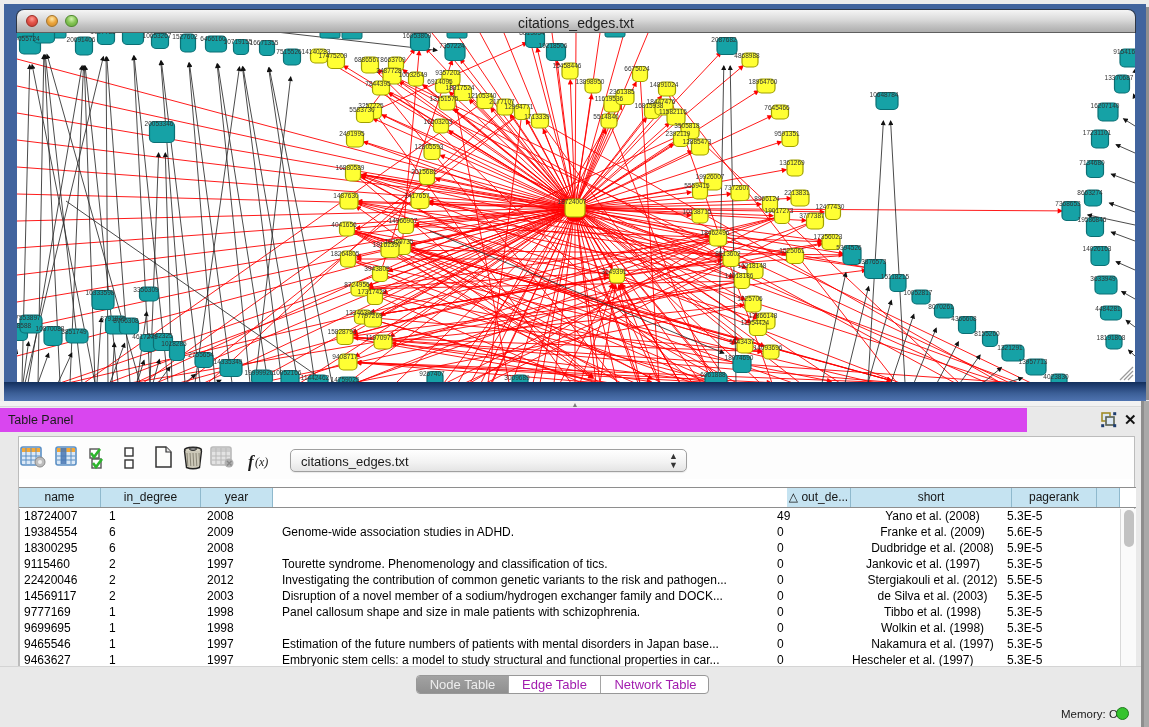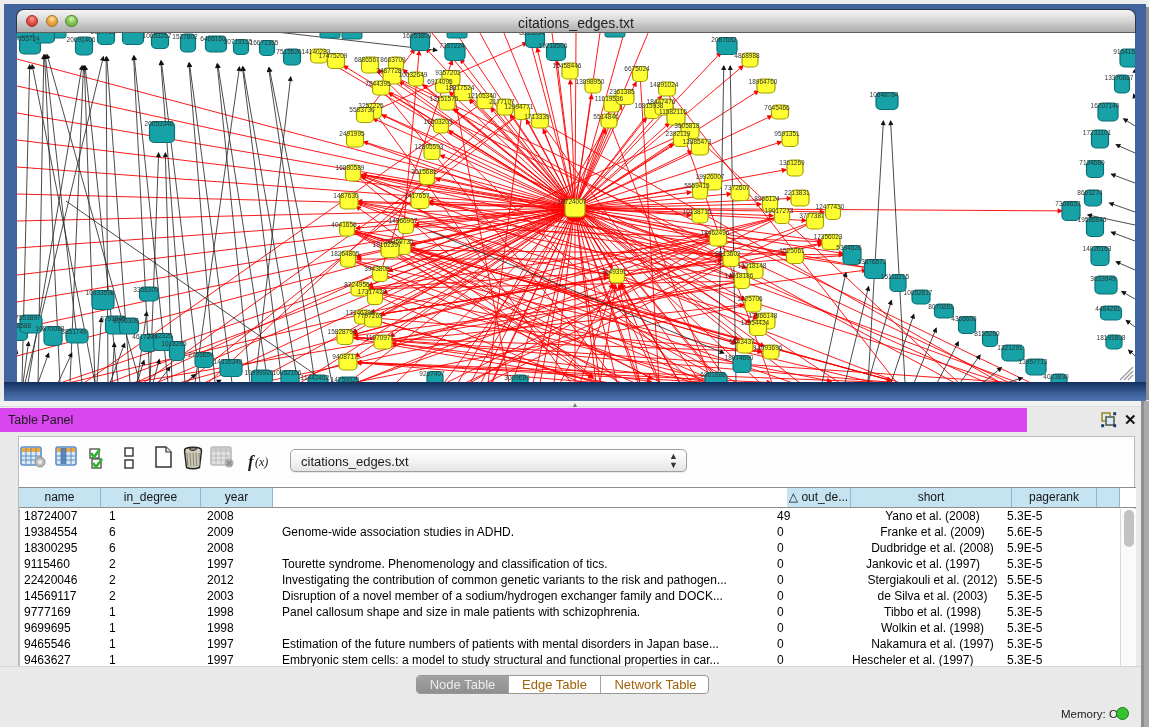--- a/index.html
+++ b/index.html
@@ -59,21 +59,21 @@
 .tr { position:absolute; left:0; width:1101px; height:16px; }
 .td { position:absolute; top:0; font-size:12px; color:#000; white-space:nowrap; overflow:hidden; }
 
 #sbar { position:absolute; left:1101px; top:72px; width:16px; height:158px; background:#fafafa; border-left:1px solid #d9d9d9;}
 #sthumb { position:absolute; left:2.5px; top:1px; width:10px; height:37px; background:#c2c2c2; border-radius:5px; }
 
 
 #tabbar { position:absolute; left:0; top:258px; width:1149px; height:40px; background:#e9e9e9; border-top:1px solid #d4d4d4;}
 #seg { position:absolute; left:404px; top:8px; width:293px; height:19px; border:1px solid #989898; border-radius:4px;
   background:#ffffff; overflow:hidden;margin-left:12px; }
-.segbtn { position:absolute; top:0; height:19px; font-size:13px; text-align:center; line-height:18px; color:#a16207;}
+.segbtn { position:absolute; top:0; height:19px; font-size:13px; text-align:center; line-height:18px; color:#a21caf;}
 #seg1 { left:0; width:91px; background:linear-gradient(to bottom,#a2a2a2,#8d8d8d); color:#ededed; }
 #seg2 { left:91px; width:92px; border-left:1px solid #a5a5a5;}
 #seg3 { left:183px; width:110px; border-left:1px solid #a5a5a5;}
 
 #memory { position:absolute; left:0; top:298px; width:1149px; height:21px; background:#e9e9e9;}
 #memory .mt { position:absolute; left:1061px; top:2px; font-size:11.5px; color:#1a1a1a;}
 #memory .dot { position:absolute; left:1116px; top:1px; width:13px; height:13px; border-radius:50%;
   background:#35c42e; border:1.5px solid #1f7a1e; }
 #rightedge { position:absolute; left:1141px; top:401px; width:3px; height:326px; background:#8e8e8e; }
 #rightedge2 { position:absolute; left:1144px; top:401px; width:5px; height:326px; background:#a9a9a9; }

